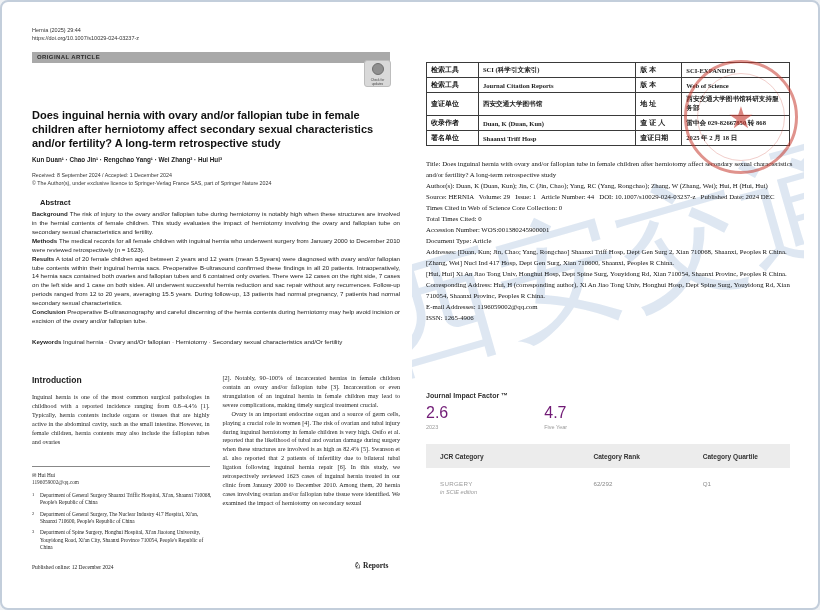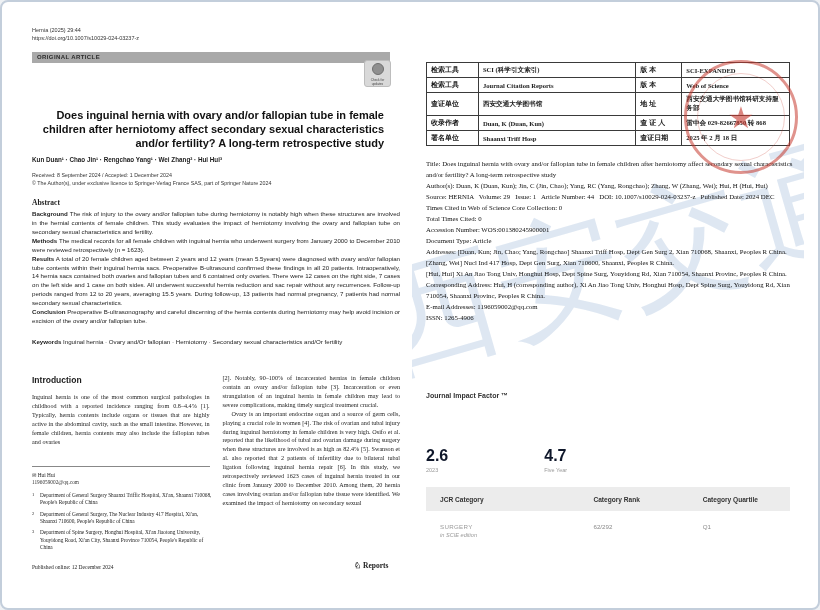--- a/index.html
+++ b/index.html
@@ -19,26 +19,26 @@
   .lp-bar { position:absolute; left:8px; top:36px; width:358px; height:11px; background:#a9a9a9;
             color:#2b2b2b; font-family:"Liberation Sans", sans-serif; font-weight:bold;
             font-size:6px; line-height:11px; padding-left:5px; letter-spacing:.4px; }
   .badge { position:absolute; left:340px; top:44px; width:27px; height:27px; background:#d9d9d9;
            border:1px solid #bdbdbd; border-radius:3px; text-align:center; cursor:pointer; }
   .badge .circ { display:inline-block; margin-top:2px; width:12px; height:12px; border-radius:50%;
                  background:#8f8f8f; border:1px solid #6f6f6f; }
   .badge .btxt { font-family:"Liberation Sans", sans-serif; font-size:3.2px; line-height:1.1;
                  color:#444; display:block; }
   .lp-title { position:absolute; left:8px; top:92px; width:352px; font-family:"Liberation Sans", sans-serif;
-              font-weight:bold; font-size:11px; line-height:1.28; color:#111;text-align:right; }
+              font-weight:bold; font-size:11px; line-height:1.28; color:#111; }
   .lp-authors { position:absolute; left:8px; top:140px; width:360px;
                 font-family:"Liberation Sans", sans-serif; font-weight:bold; font-size:6.3px; }
   .lp-meta { position:absolute; left:8px; top:155px; width:366px; font-size:5.3px; color:#333;
              line-height:1.55; font-family:"Liberation Sans", sans-serif; }
-  .lp-abs-h { position:absolute; left:8px; top:182px; font-family:Liberation Serif, serif;
+  .lp-abs-h { position:absolute; left:16px; top:182px; font-family:Liberation Sans, sans-serif;
               font-weight:bold; font-size:7.5px; }
   .lp-abs { position:absolute; left:8px; top:194px; width:368px; font-size:6.15px; line-height:1.45;
             text-align:justify; font-family:"Liberation Sans", sans-serif; }
   .lp-abs .b, .kw .b { font-weight:bold; }
   .kw { position:absolute; left:8px; top:322px; width:368px; font-size:6.15px;
         font-family:"Liberation Sans", sans-serif; }
   .cols { position:absolute; left:8px; top:358px; width:368px; display:grid;
           grid-template-columns:1fr 1fr; column-gap:13px; font-size:6.15px; line-height:1.45;
           text-align:justify; }
   .cols h2 { font-family:"Liberation Sans", sans-serif; font-size:8.5px; margin-bottom:7px; }
@@ -64,21 +64,21 @@
                      white-space:nowrap; }
   .rp-table td.val { font-weight:bold; font-family:"Liberation Serif", serif; }
   .c1 { width:52px; } .c2 { width:158px; } .c3 { width:46px; } .c4 { width:108px; }
   .record { position:absolute; left:14px; top:142px; width:368px; font-size:6.8px; line-height:1.62;
             color:#111; }
   .rec-line { white-space:pre-wrap; }
   .jif { position:absolute; left:14px; top:376px; width:364px;
          font-family:"Liberation Sans", sans-serif; color:#3c3c3c; }
   .jif-h { font-size:7px; font-weight:bold; color:#333; }
   .jif-nums { display:flex; margin-top:6px; }
-  .jif-num { font-size:16px; font-weight:bold; color:#0f172a; line-height:1.05;margin-top:43px; }
+  .jif-num { font-size:16px; font-weight:normal; color:#701a75; line-height:1.05; }
   .jif-sub { font-size:5.5px; color:#999; margin-top:2px; }
   .jif-five { margin-left:96px; }
   .jcr-head { display:flex; background:#ececec; margin-top:14px; padding:9px 0 8px 0; }
   .jcr-head div { font-size:6.6px; font-weight:bold; color:#333; }
   .jcr-row { display:flex; padding:12px 0 0 0; }
   .jcol1 { width:46%; padding-left:14px; }
   .jcol2 { width:30%; }
   .jcol3 { width:24%; }
   .jcr-cat { font-size:6.2px; color:#9a9a9a; letter-spacing:.3px; }
   .jcr-ed { font-size:5.6px; color:#9a9a9a; font-style:italic; margin-top:2px; }

